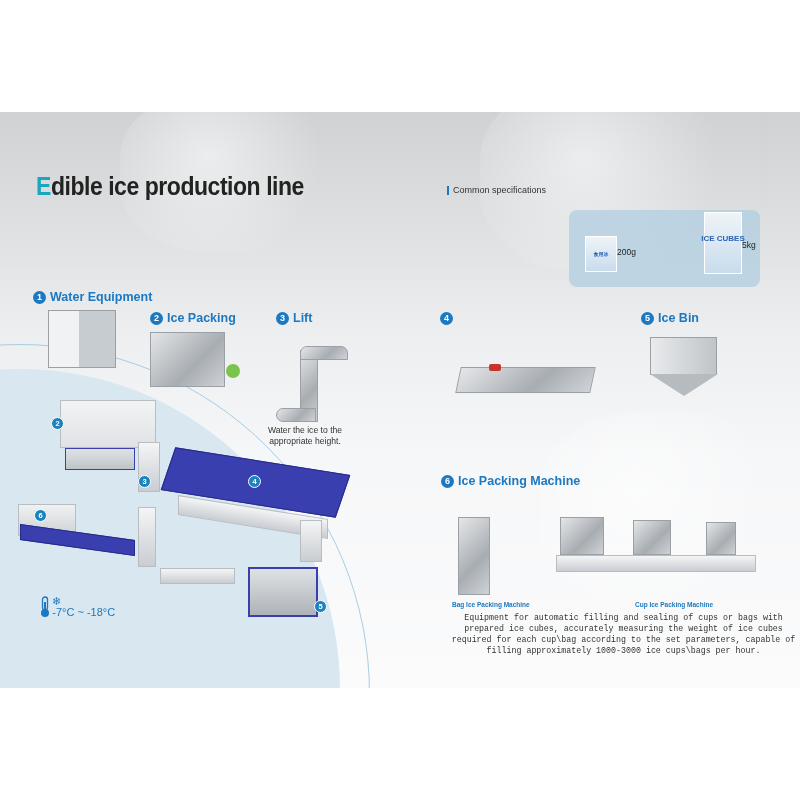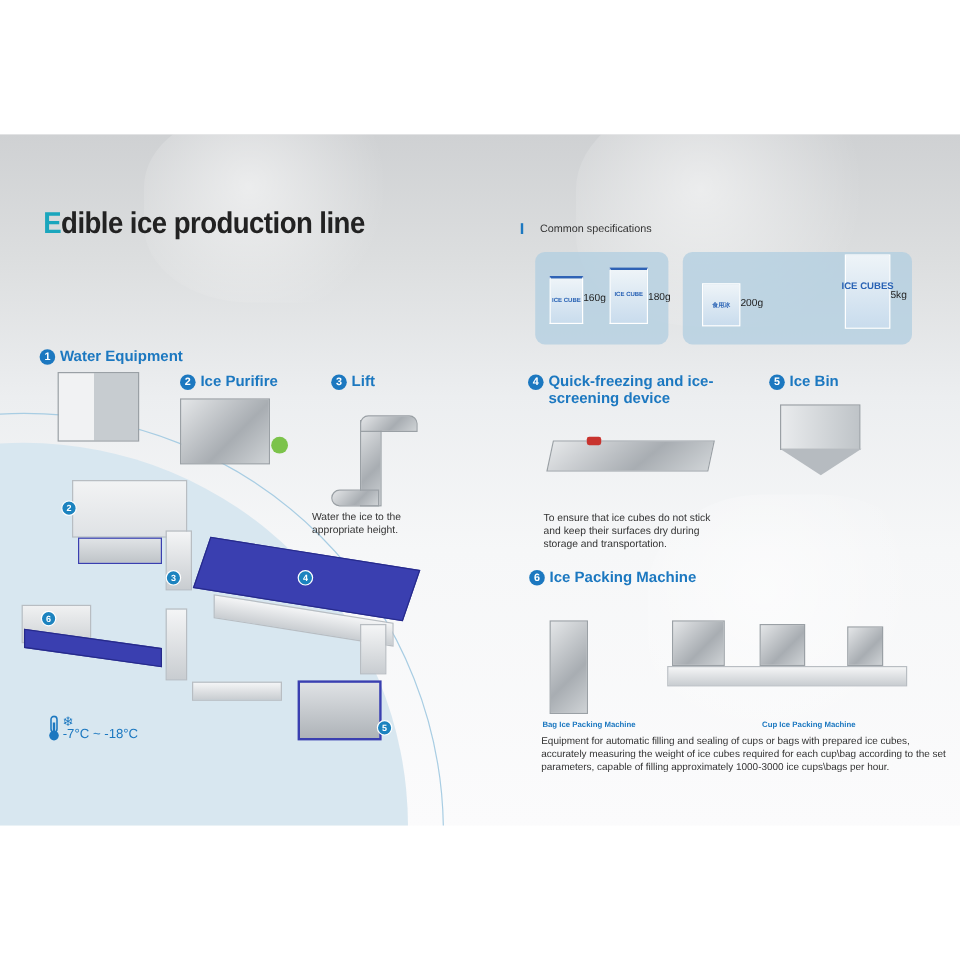--- a/index.html
+++ b/index.html
@@ -1,26 +1,26 @@
 <!DOCTYPE html>
 <html><head>
 <meta charset="utf-8">
 <style>
   html,body{margin:0;padding:0;}
   body{width:800px;height:800px;background:#ffffff;position:relative;overflow:hidden;font-family:"Liberation Sans",sans-serif;color:#2b2b2b;}
   .page{position:absolute;left:0;top:112px;width:800px;height:576px;overflow:hidden;
-    background:linear-gradient(180deg,#cfd1d3 0%,#dcdedf 18%,#eceef0 38%,#f6f7f8 60%,#fbfbfc 100%);}
+    background:linear-gradient(180deg,#cfd1d3 0%,#dcdedf 18%,#eceef0 38%,#f6f7f8 60%,#fbfbfc 100%);text-align:center;}
   .ice-blob{position:absolute;border-radius:40%;background:radial-gradient(circle at 40% 40%,rgba(255,255,255,0.55),rgba(255,255,255,0) 70%);}
   .circle-fill{position:absolute;left:-300px;top:257px;width:640px;height:640px;border-radius:50%;background:#d8e7f0;}
   .circle-line{position:absolute;left:-330px;top:232px;width:700px;height:700px;border-radius:50%;border:1.5px solid #a8cde3;box-sizing:border-box;}
   .abs{position:absolute;}
   .title{left:36px;top:60px;font-family:"Liberation Sans Narrow","Liberation Sans",sans-serif;font-weight:bold;font-size:25px;letter-spacing:-0.5px;color:#222;transform:scaleX(0.92);transform-origin:left;}
   .title .first{color:#1aa6bd;}
   .intro{left:34px;top:98px;width:340px;font-size:11.2px;line-height:13.3px;color:#333;}
-  .spec-head{left:434px;top:73px;font-size:9px;color:#333;display:flex;align-items:center;gap:14px;}
+  .spec-head{left:447px;top:73px;font-size:9px;color:#333;display:flex;align-items:center;gap:4px;}
   .spec-bar{width:2px;height:9px;background:#1c78c0;display:inline-block;}
   .card{position:absolute;top:98px;height:77px;border-radius:8px;background:rgba(176,206,224,0.75);}
   .bag{position:absolute;display:flex;align-items:center;}
   .bag .pic{background:linear-gradient(180deg,#eef4f8,#c9dced);border:1px solid #ffffff;position:relative;}
   .bag .pic.cup{border-top:2px solid #2f62b5;}
   .bag .lbl{font-size:8.5px;color:#222;margin-top:3px;}
   .bag .pic .tag{position:absolute;left:50%;top:42%;transform:translateX(-50%);font-size:5px;color:#2a63b5;font-weight:bold;white-space:nowrap;}
   .sec{position:absolute;font-size:12.5px;color:#1c78c0;font-weight:bold;display:flex;align-items:flex-start;gap:4px;line-height:14px;}
   .num{display:inline-flex;width:13px;height:13px;border-radius:50%;background:#1c78c0;color:#fff;font-size:9px;align-items:center;justify-content:center;flex:none;margin-top:0.5px;}
   .desc{position:absolute;font-size:8.6px;line-height:11px;color:#333;}
@@ -42,34 +42,20 @@
   <div class="circle-line"></div>
   <div class="circle-fill"></div>
 
   <div class="abs title"><span class="first">E</span><span>dible ice production line</span></div>
 
   <div class="abs spec-head">
       <span class="spec-bar"></span>
       <span>Common specifications</span>
     </div>
 
-  <div class="card" style="left:446px;width:111px;">
-    <div class="bag" style="left:12px;top:13px;">
-      <div class="pic cup" style="width:26px;height:37px;margin-top:7px;">
-          <span class="tag">ICE CUBE</span>
-        </div>
-      <div class="lbl">160g</div>
-    </div>
-    <div class="bag" style="left:62px;top:10px;">
-      <div class="pic cup" style="width:30px;height:44px;margin-top:3px;">
-          <span class="tag">ICE CUBE</span>
-        </div>
-      <div class="lbl">180g</div>
-    </div>
-  </div>
 
   <div class="card" style="left:569px;width:191px;">
     <div class="bag" style="left:16px;top:18px;">
       <div class="pic" style="width:30px;height:34px;margin-top:8px;">
           <span class="tag">食用冰</span>
         </div>
       <div class="lbl">200g</div>
     </div>
     <div class="bag" style="left:135px;top:2px;">
       <div class="pic" style="width:36px;height:60px;">
@@ -80,62 +66,60 @@
   </div>
 
   <div class="sec" style="left:33px;top:178px;">
       <span class="num">1</span>
       <span>Water Equipment</span>
     </div>
   <div class="machine" style="left:48px;top:198px;width:68px;height:58px;background:linear-gradient(90deg,#f1f2f3 0 45%,#c7ccd0 45% 100%);"></div>
 
   <div class="sec" style="left:150px;top:199px;">
       <span class="num">2</span>
-      <span>Ice Purifire</span>
+      <span>Ice Packing</span>
     </div>
   <div class="machine" style="left:150px;top:220px;width:75px;height:55px;"></div>
   <div class="abs" style="left:226px;top:252px;width:14px;height:14px;border-radius:50%;background:#7cc34b;"></div>
 
   <div class="sec" style="left:276px;top:199px;">
       <span class="num">3</span>
       <span>Lift</span>
     </div>
   <div class="machine" style="left:300px;top:238px;width:18px;height:72px;"></div>
   <div class="machine" style="left:300px;top:234px;width:48px;height:14px;border-radius:7px 7px 0 0;"></div>
   <div class="machine" style="left:276px;top:296px;width:40px;height:14px;border-radius:7px 0 0 7px;"></div>
   <div class="desc" style="left:260px;top:313px;width:90px;">Water the ice to the appropriate height.</div>
 
   <div class="sec" style="left:440px;top:199px;width:170px;">
       <span class="num">4</span>
-      <span>Quick-freezing and ice-screening device</span>
     </div>
   <div class="machine" style="left:458px;top:255px;width:135px;height:26px;transform:skewX(-12deg);"></div>
   <div class="abs" style="left:489px;top:252px;width:12px;height:7px;background:#c8332e;border-radius:2px;"></div>
   <div class="desc" style="left:453px;top:426px;width:145px;top:426px;"></div>
-  <div class="desc" style="left:453px;top:314px;width:150px;">To ensure that ice cubes do not stick and keep their surfaces dry during storage and transportation.</div>
 
   <div class="sec" style="left:641px;top:199px;">
       <span class="num">5</span>
       <span>Ice Bin</span>
     </div>
   <div class="machine" style="left:650px;top:225px;width:67px;height:38px;background:linear-gradient(90deg,#e9ebed,#bfc4c8);"></div>
   <div class="abs" style="left:650px;top:262px;width:0;height:0;border-left:34px solid transparent;border-right:34px solid transparent;border-top:22px solid #b6bbc0;"></div>
 
   <div class="sec" style="left:441px;top:362px;">
       <span class="num">6</span>
       <span>Ice Packing Machine</span>
     </div>
   <div class="machine" style="left:458px;top:405px;width:32px;height:78px;"></div>
   <div class="machine" style="left:560px;top:405px;width:44px;height:38px;"></div>
   <div class="machine" style="left:633px;top:408px;width:38px;height:35px;"></div>
   <div class="machine" style="left:706px;top:410px;width:30px;height:33px;"></div>
   <div class="steel" style="left:556px;top:443px;width:200px;height:17px;"></div>
   <div class="sublbl" style="left:452px;top:489px;">Bag Ice Packing Machine</div>
   <div class="sublbl" style="left:635px;top:489px;">Cup Ice Packing Machine</div>
-  <div class="desc" style="left:451px;top:500px;width:345px;font-size:8.3px;">Equipment for automatic filling and sealing of cups or bags with prepared ice cubes, accurately measuring the weight of ice cubes required for each cup\bag according to the set parameters, capable of filling approximately 1000-3000 ice cups\bags per hour.</div>
+  <div class="desc" style="left:451px;top:500px;width:345px;font-size:8.3px;font-family:Liberation Mono, monospace;">Equipment for automatic filling and sealing of cups or bags with prepared ice cubes, accurately measuring the weight of ice cubes required for each cup\bag according to the set parameters, capable of filling approximately 1000-3000 ice cups\bags per hour.</div>
 
   <div class="steel" style="left:60px;top:288px;width:96px;height:48px;background:linear-gradient(180deg,#f2f3f4,#dfe2e5);"></div>
   <div class="conv" style="left:65px;top:336px;width:70px;height:22px;background:linear-gradient(180deg,#e0e3e6,#bfc4c8);border-color:#3a3fb0;"></div>
   <div class="steel" style="left:138px;top:330px;width:22px;height:50px;"></div>
   <div class="conv" style="left:168px;top:348px;width:175px;height:45px;transform:skewY(9deg) skewX(-18deg);"></div>
   <div class="steel" style="left:178px;top:395px;width:150px;height:20px;transform:skewY(9deg);"></div>
   <div class="steel" style="left:18px;top:392px;width:58px;height:32px;background:linear-gradient(180deg,#f0f1f2,#cfd3d6);"></div>
   <div class="conv" style="left:20px;top:420px;width:115px;height:16px;transform:skewY(8deg);"></div>
   <div class="steel" style="left:138px;top:395px;width:18px;height:60px;"></div>
   <div class="steel" style="left:160px;top:456px;width:75px;height:16px;"></div>

